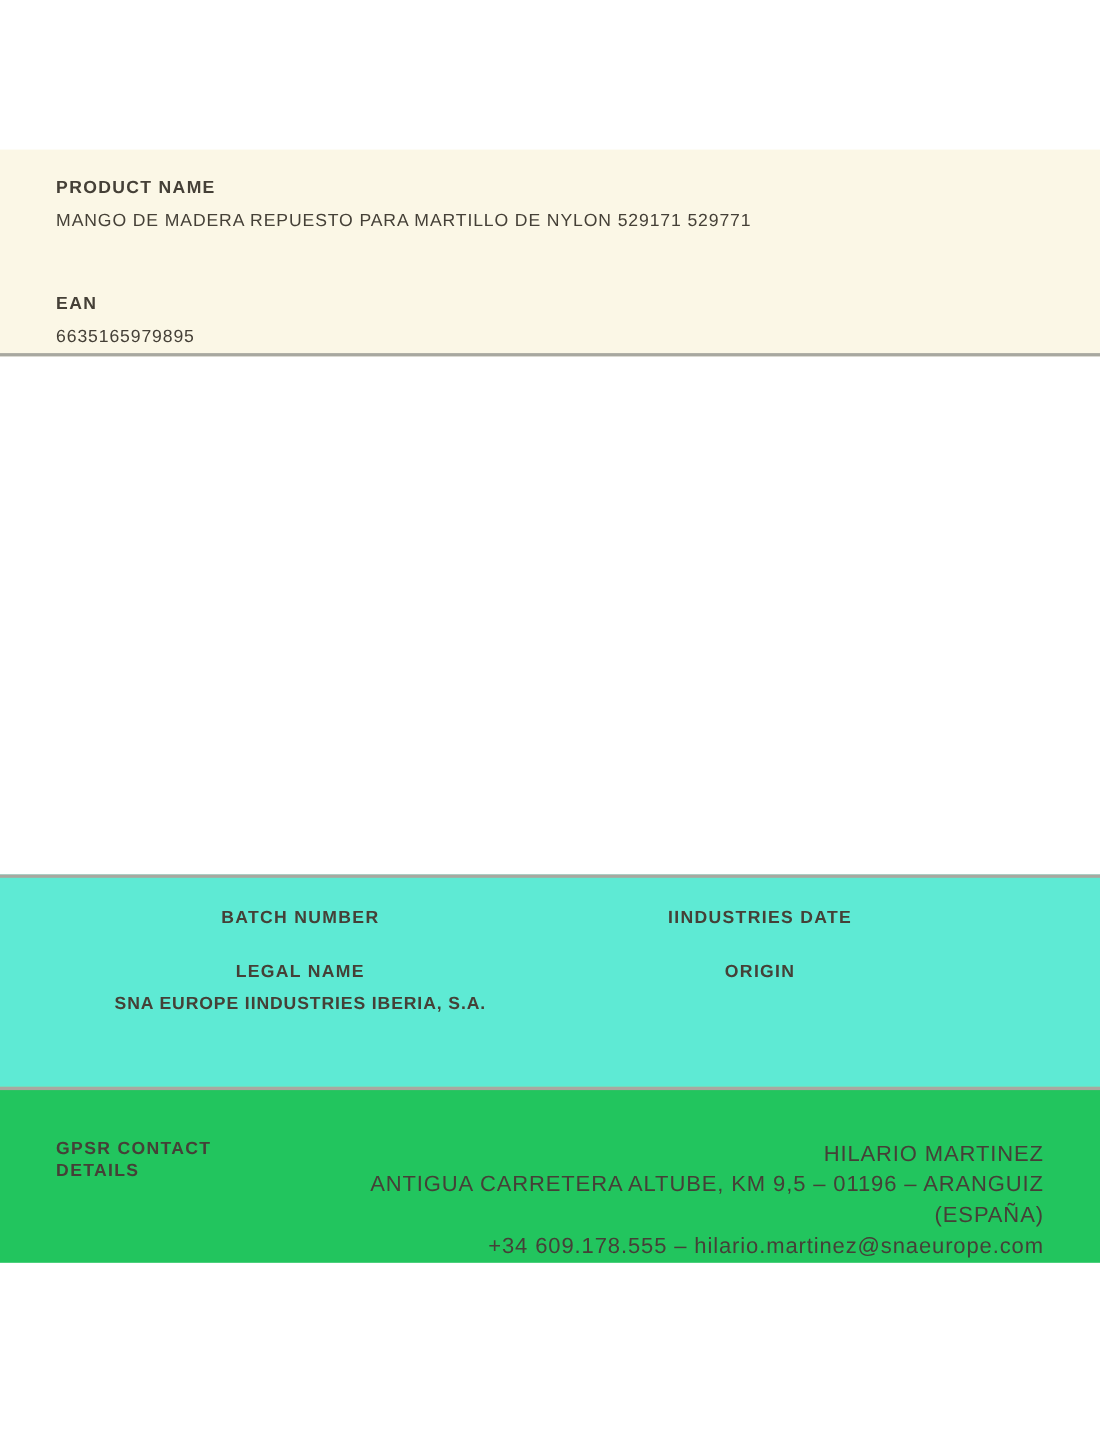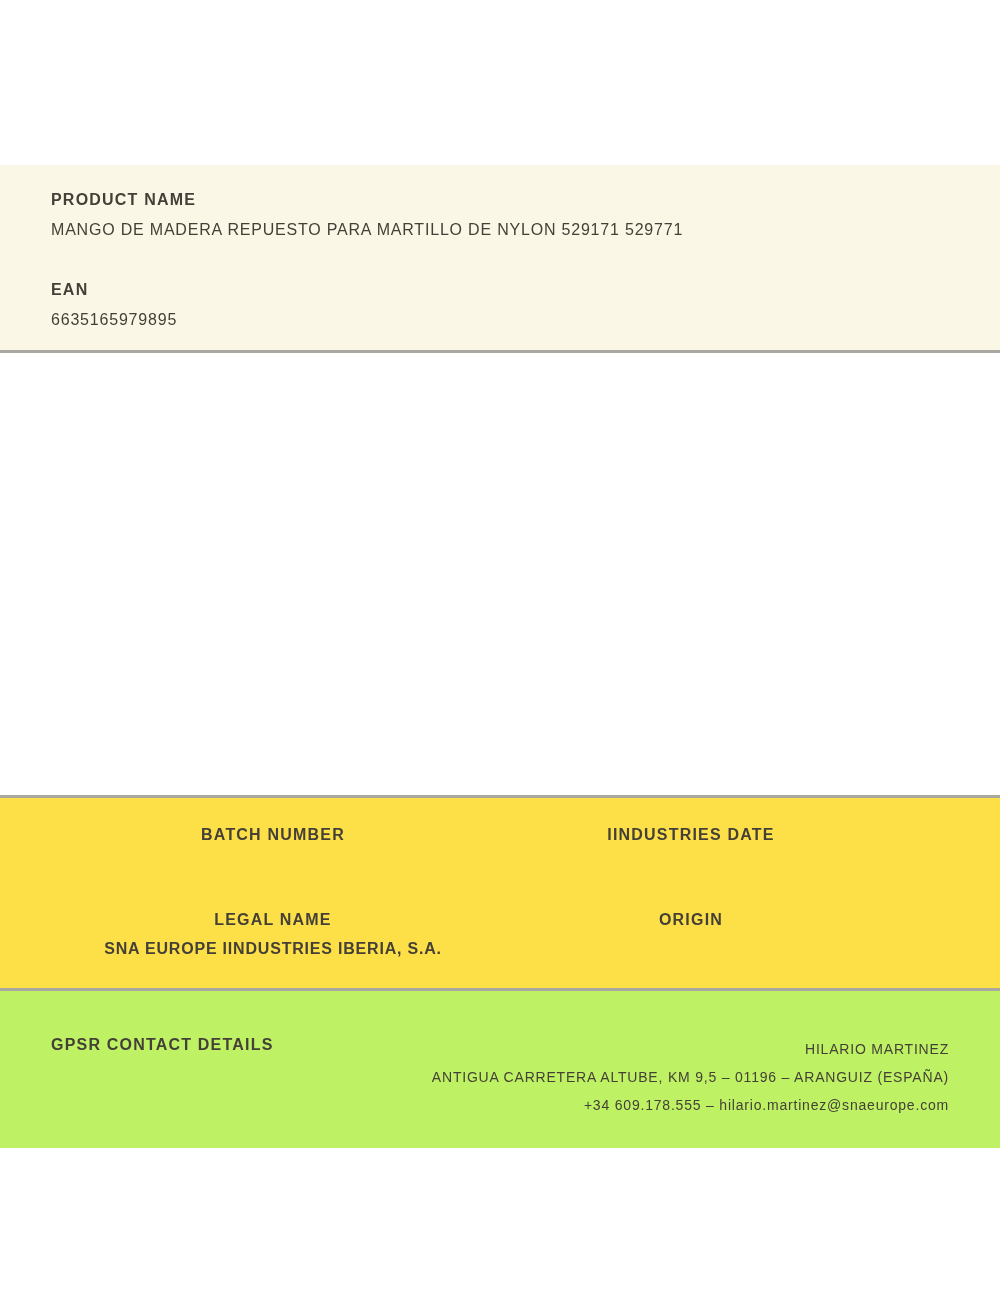--- a/index.html
+++ b/index.html
@@ -16,81 +16,81 @@
     overflow: hidden;
   }
   .band {
     position: absolute;
     left: 0;
     right: 0;
     box-sizing: border-box;
   }
   
   .band-product {
-    top: 165px;
+    top: 136px;
     height: 188px;
     background: #fbf7e6;
     border-bottom: 3px solid #a8a8a0;
     padding: 25px 51px 0 51px;
   }
   .field-label {
     font-weight: bold;
     font-size: 16px;
     line-height: 20px;
     letter-spacing: 1.2px;
   }
   .field-value {
     font-size: 16px;
     line-height: 20px;
     letter-spacing: 0.8px;
     margin-top: 10px;
   }
   .field-block + .field-block {
-    margin-top: 40px;
+    margin-top: 56px;
   }
   
   .band-details {
     top: 795px;
     height: 193px;
-    background: #fde047;
+    background: #5eead4;
     border-top: 3px solid #a8a8a0;
     padding: 27px 100px 0 64px;
   }
   .details-row {
     display: flex;
   }
   .details-row + .details-row {
-    margin-top: 56px;
+    margin-top: 20px;
   }
   .details-cell {
     width: 50%;
     text-align: center;
   }
   .details-cell .field-value {
     margin-top: 9px;
     font-weight: bold;
   }
   
   .band-contact {
     top: 988px;
     height: 160px;
-    background: #bef264;
+    background: #22c55e;
     border-top: 3px solid #a8a8a0;
     padding: 44px 51px 0 51px;
   }
   .contact-inner {
     display: flex;
     justify-content: space-between;
     align-items: flex-start;
   }
   .contact-lines {
     text-align: right;
   }
   .contact-line {
-    font-size: 14px;
+    font-size: 20px;
     line-height: 28px;
     letter-spacing: 0.8px;
   }
 </style>
 </head>
 <body>
 
 <section class="band band-product">
   <div class="field-block">
     <div class="field-label">PRODUCT NAME</div>

